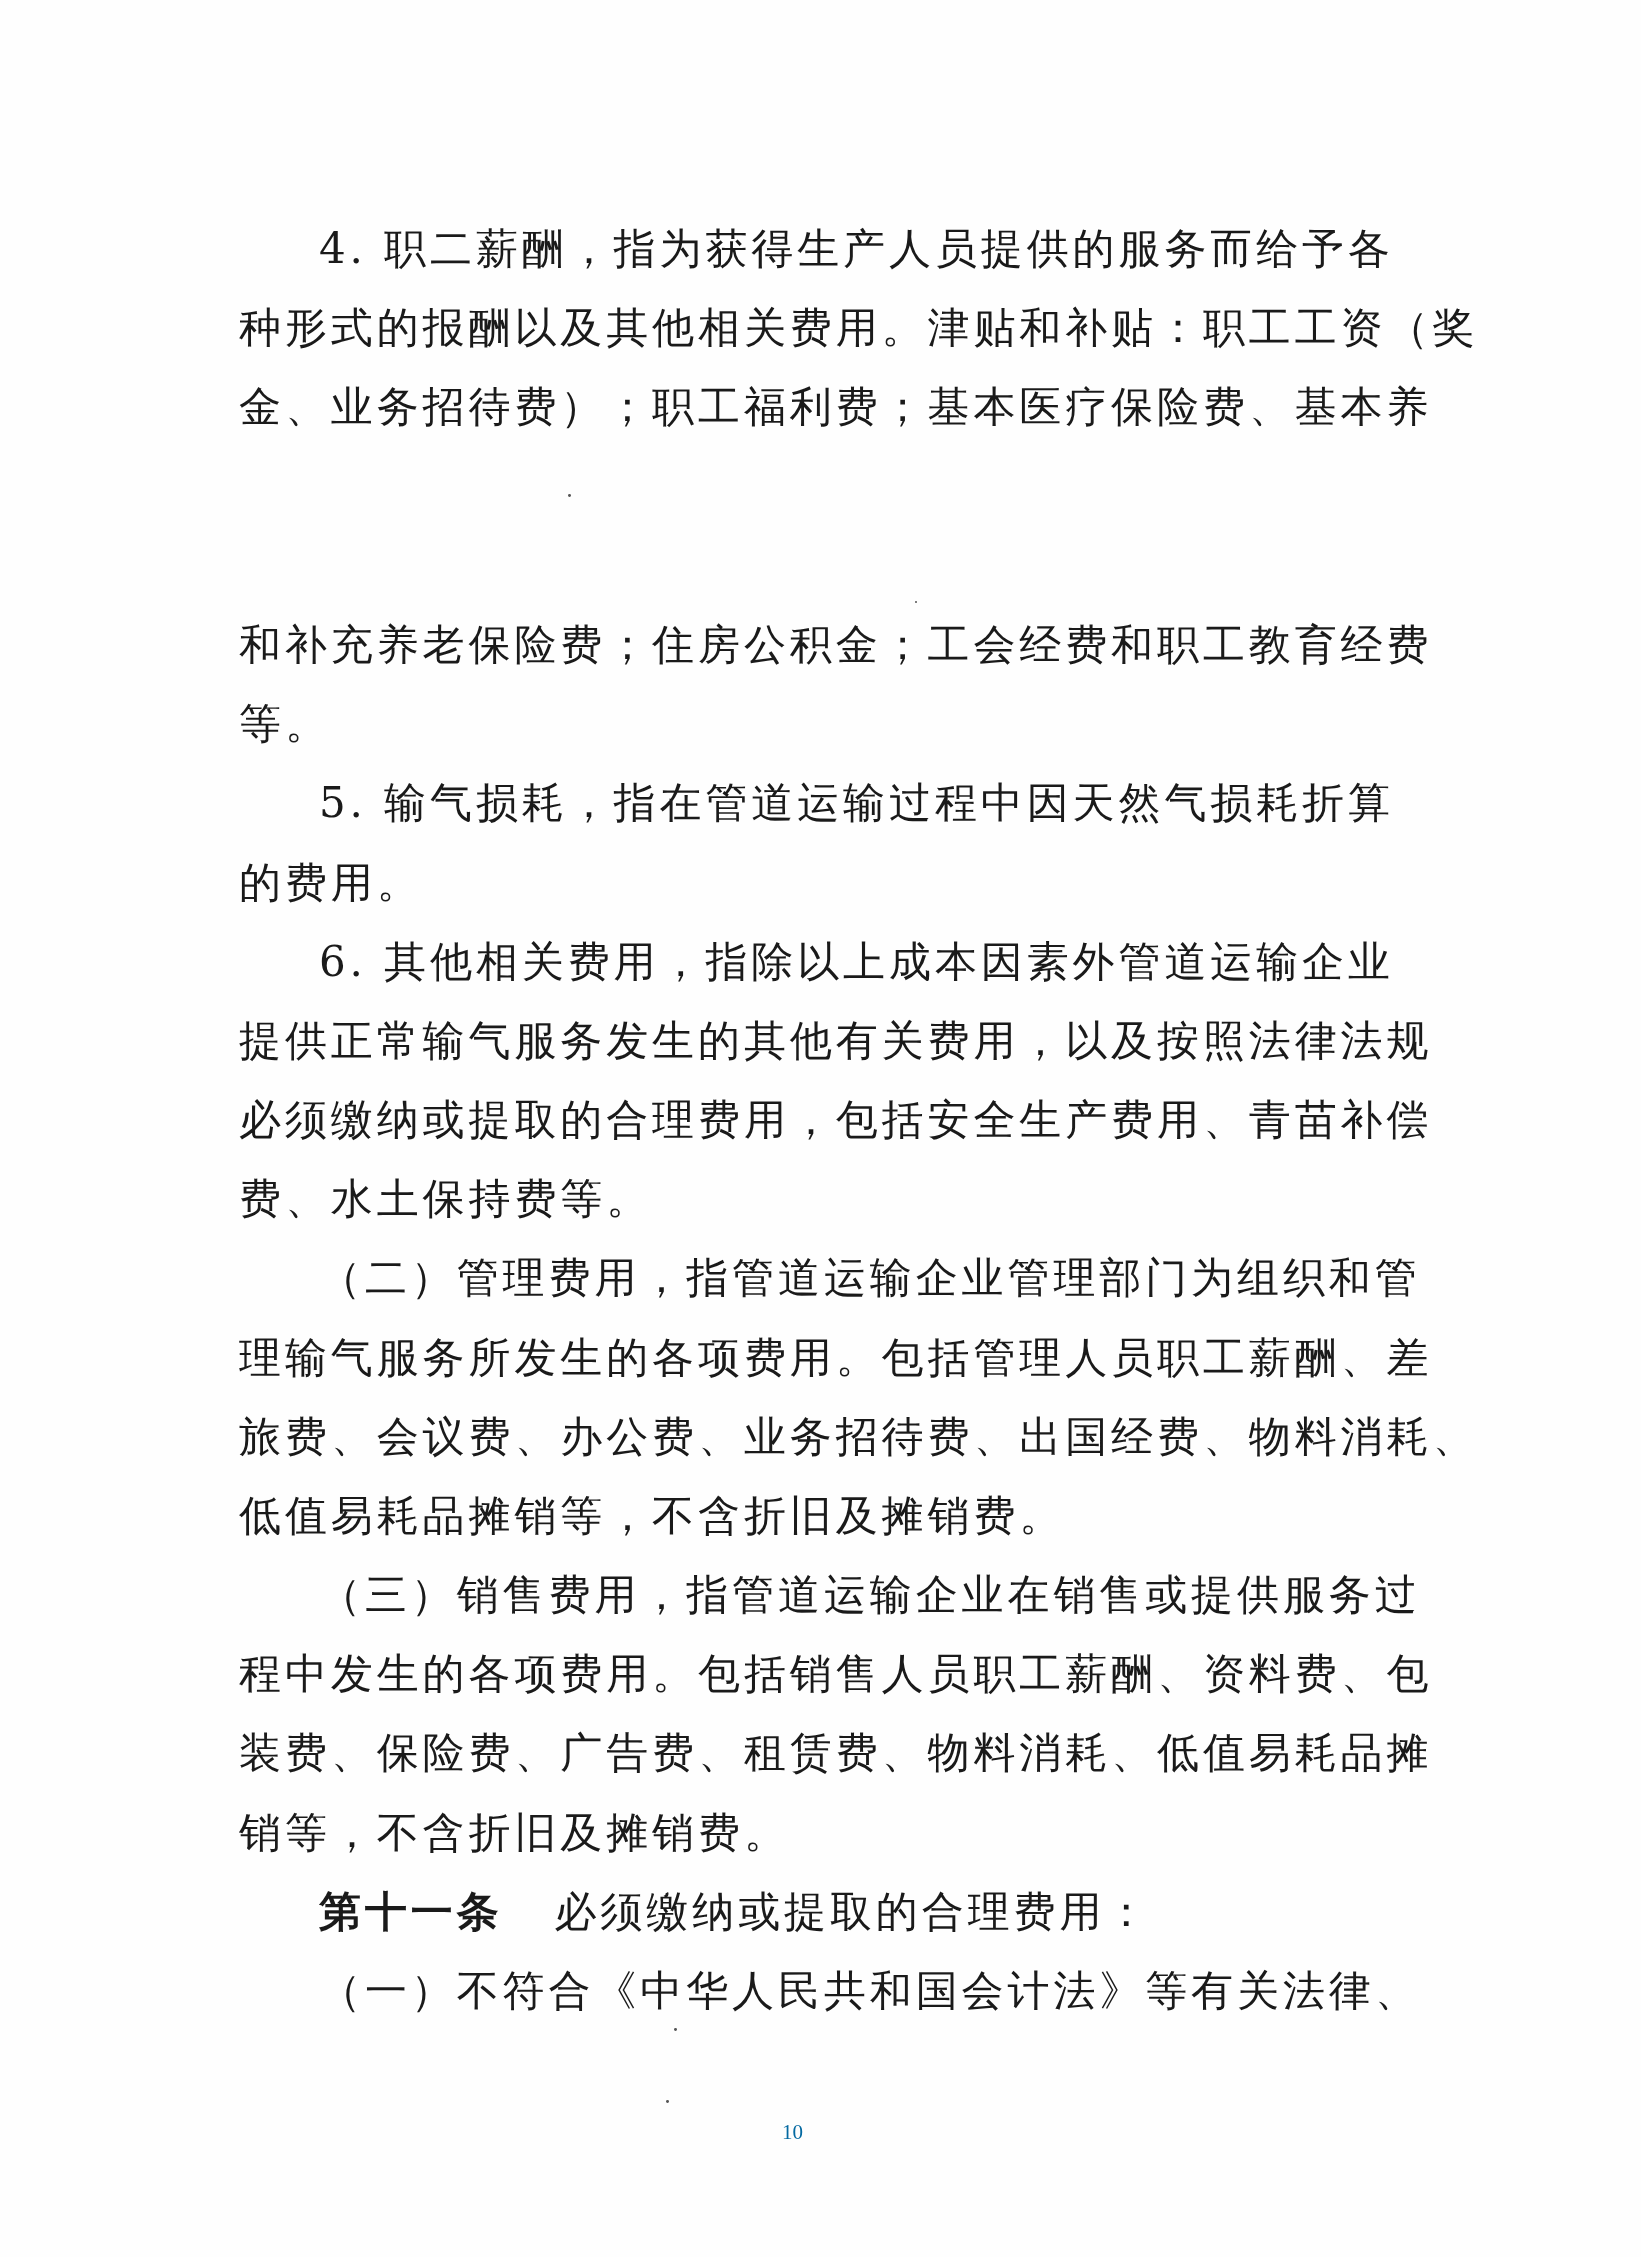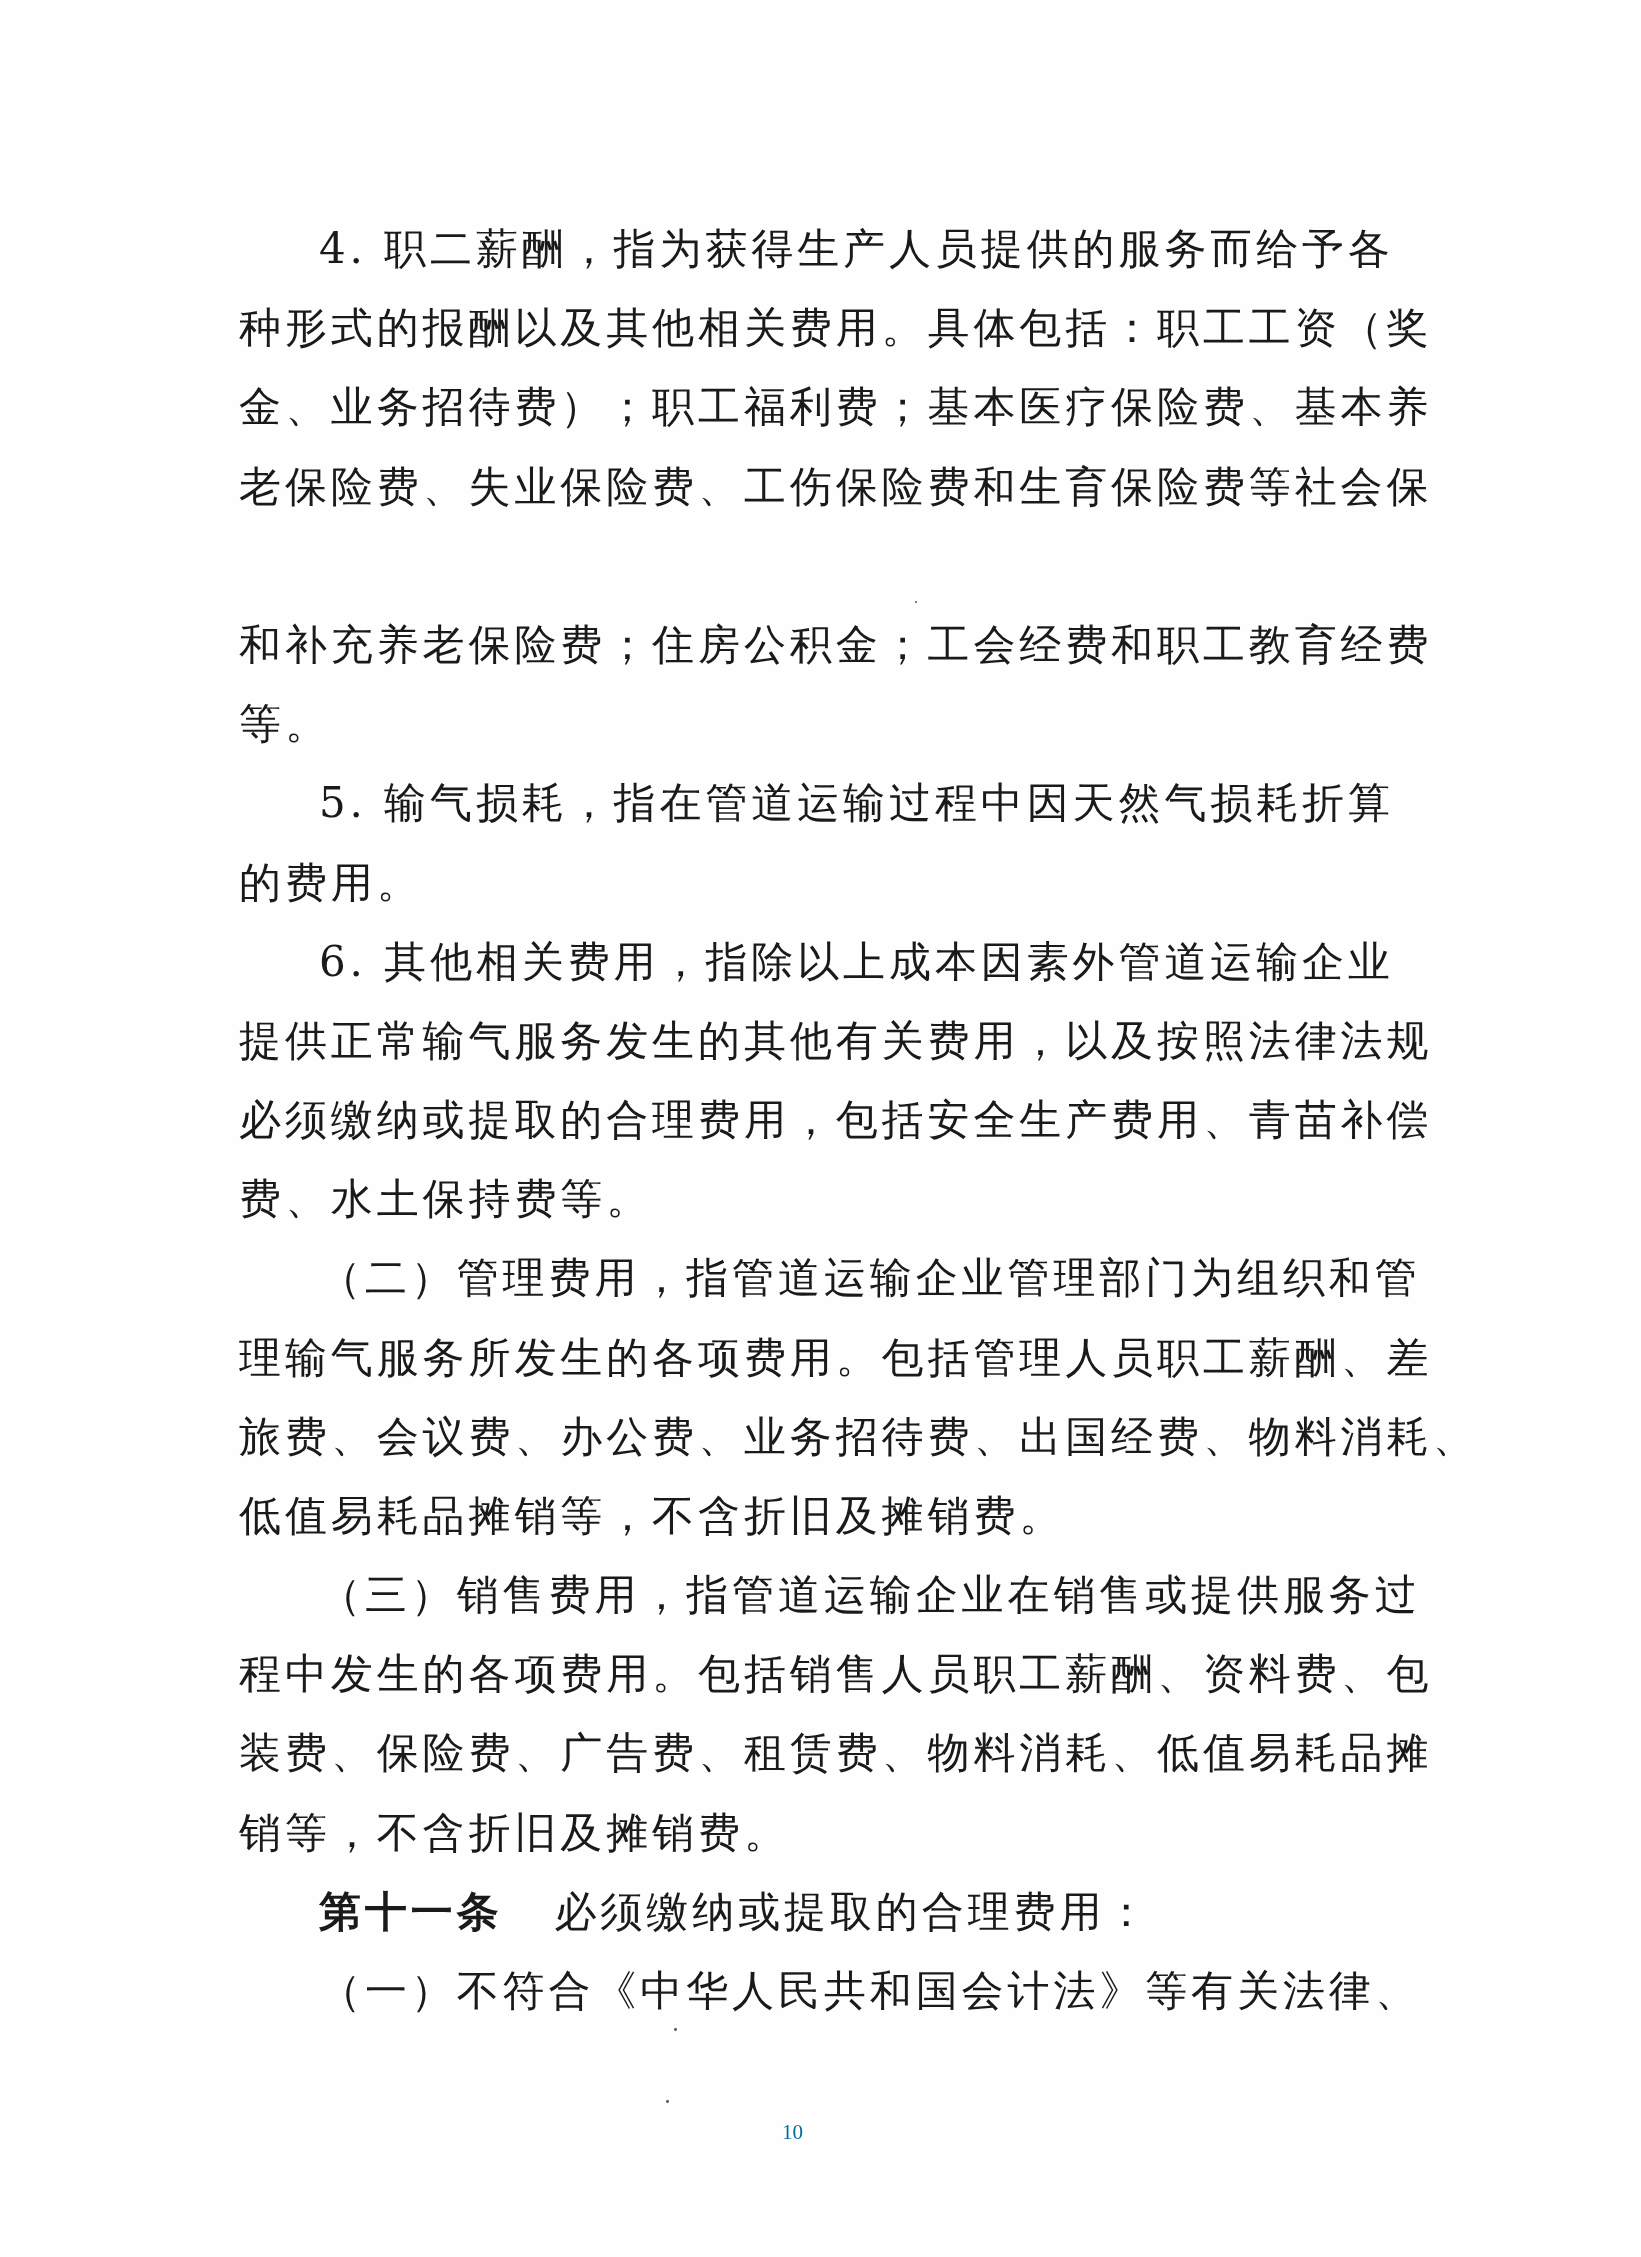--- a/index.html
+++ b/index.html
@@ -29,23 +29,22 @@
       font-family: "Liberation Serif", serif; font-size: 21px; color: #0369a1;
     }
     .speck { position: absolute; width: 2.9px; height: 2.9px; background: #555; border-radius: 50%; }
   </style>
 </head>
 <body>
 
 <div class="page">
 
   <div class="line indent justify" style="top:220px">4. 职二薪酬，指为获得生产人员提供的服务而给予各</div>
-  <div class="line justify" style="top:299px">种形式的报酬以及其他相关费用。具体包括：职工工资（奖</div>
+  <div class="line justify" style="top:299px">种形式的报酬以及其他相关费用。津贴和补贴：职工工资（奖</div>
   <div class="line justify" style="top:378px">金、业务招待费）；职工福利费；基本医疗保险费、基本养</div>
-  <div class="line justify" style="top:458px">老保险费、失业保险费、工伤保险费和生育保险费等社会保</div>
   <div class="line justify" style="top:616px">和补充养老保险费；住房公积金；工会经费和职工教育经费</div>
   <div class="line" style="top:695px">等。</div>
 
   <div class="line indent justify" style="top:774px">5. 输气损耗，指在管道运输过程中因天然气损耗折算</div>
   <div class="line" style="top:854px">的费用。</div>
 
   <div class="line indent justify" style="top:933px">6. 其他相关费用，指除以上成本因素外管道运输企业</div>
   <div class="line justify" style="top:1012px">提供正常输气服务发生的其他有关费用，以及按照法律法规</div>
   <div class="line justify" style="top:1091px">必须缴纳或提取的合理费用，包括安全生产费用、青苗补偿</div>
   <div class="line" style="top:1170px">费、水土保持费等。</div>

